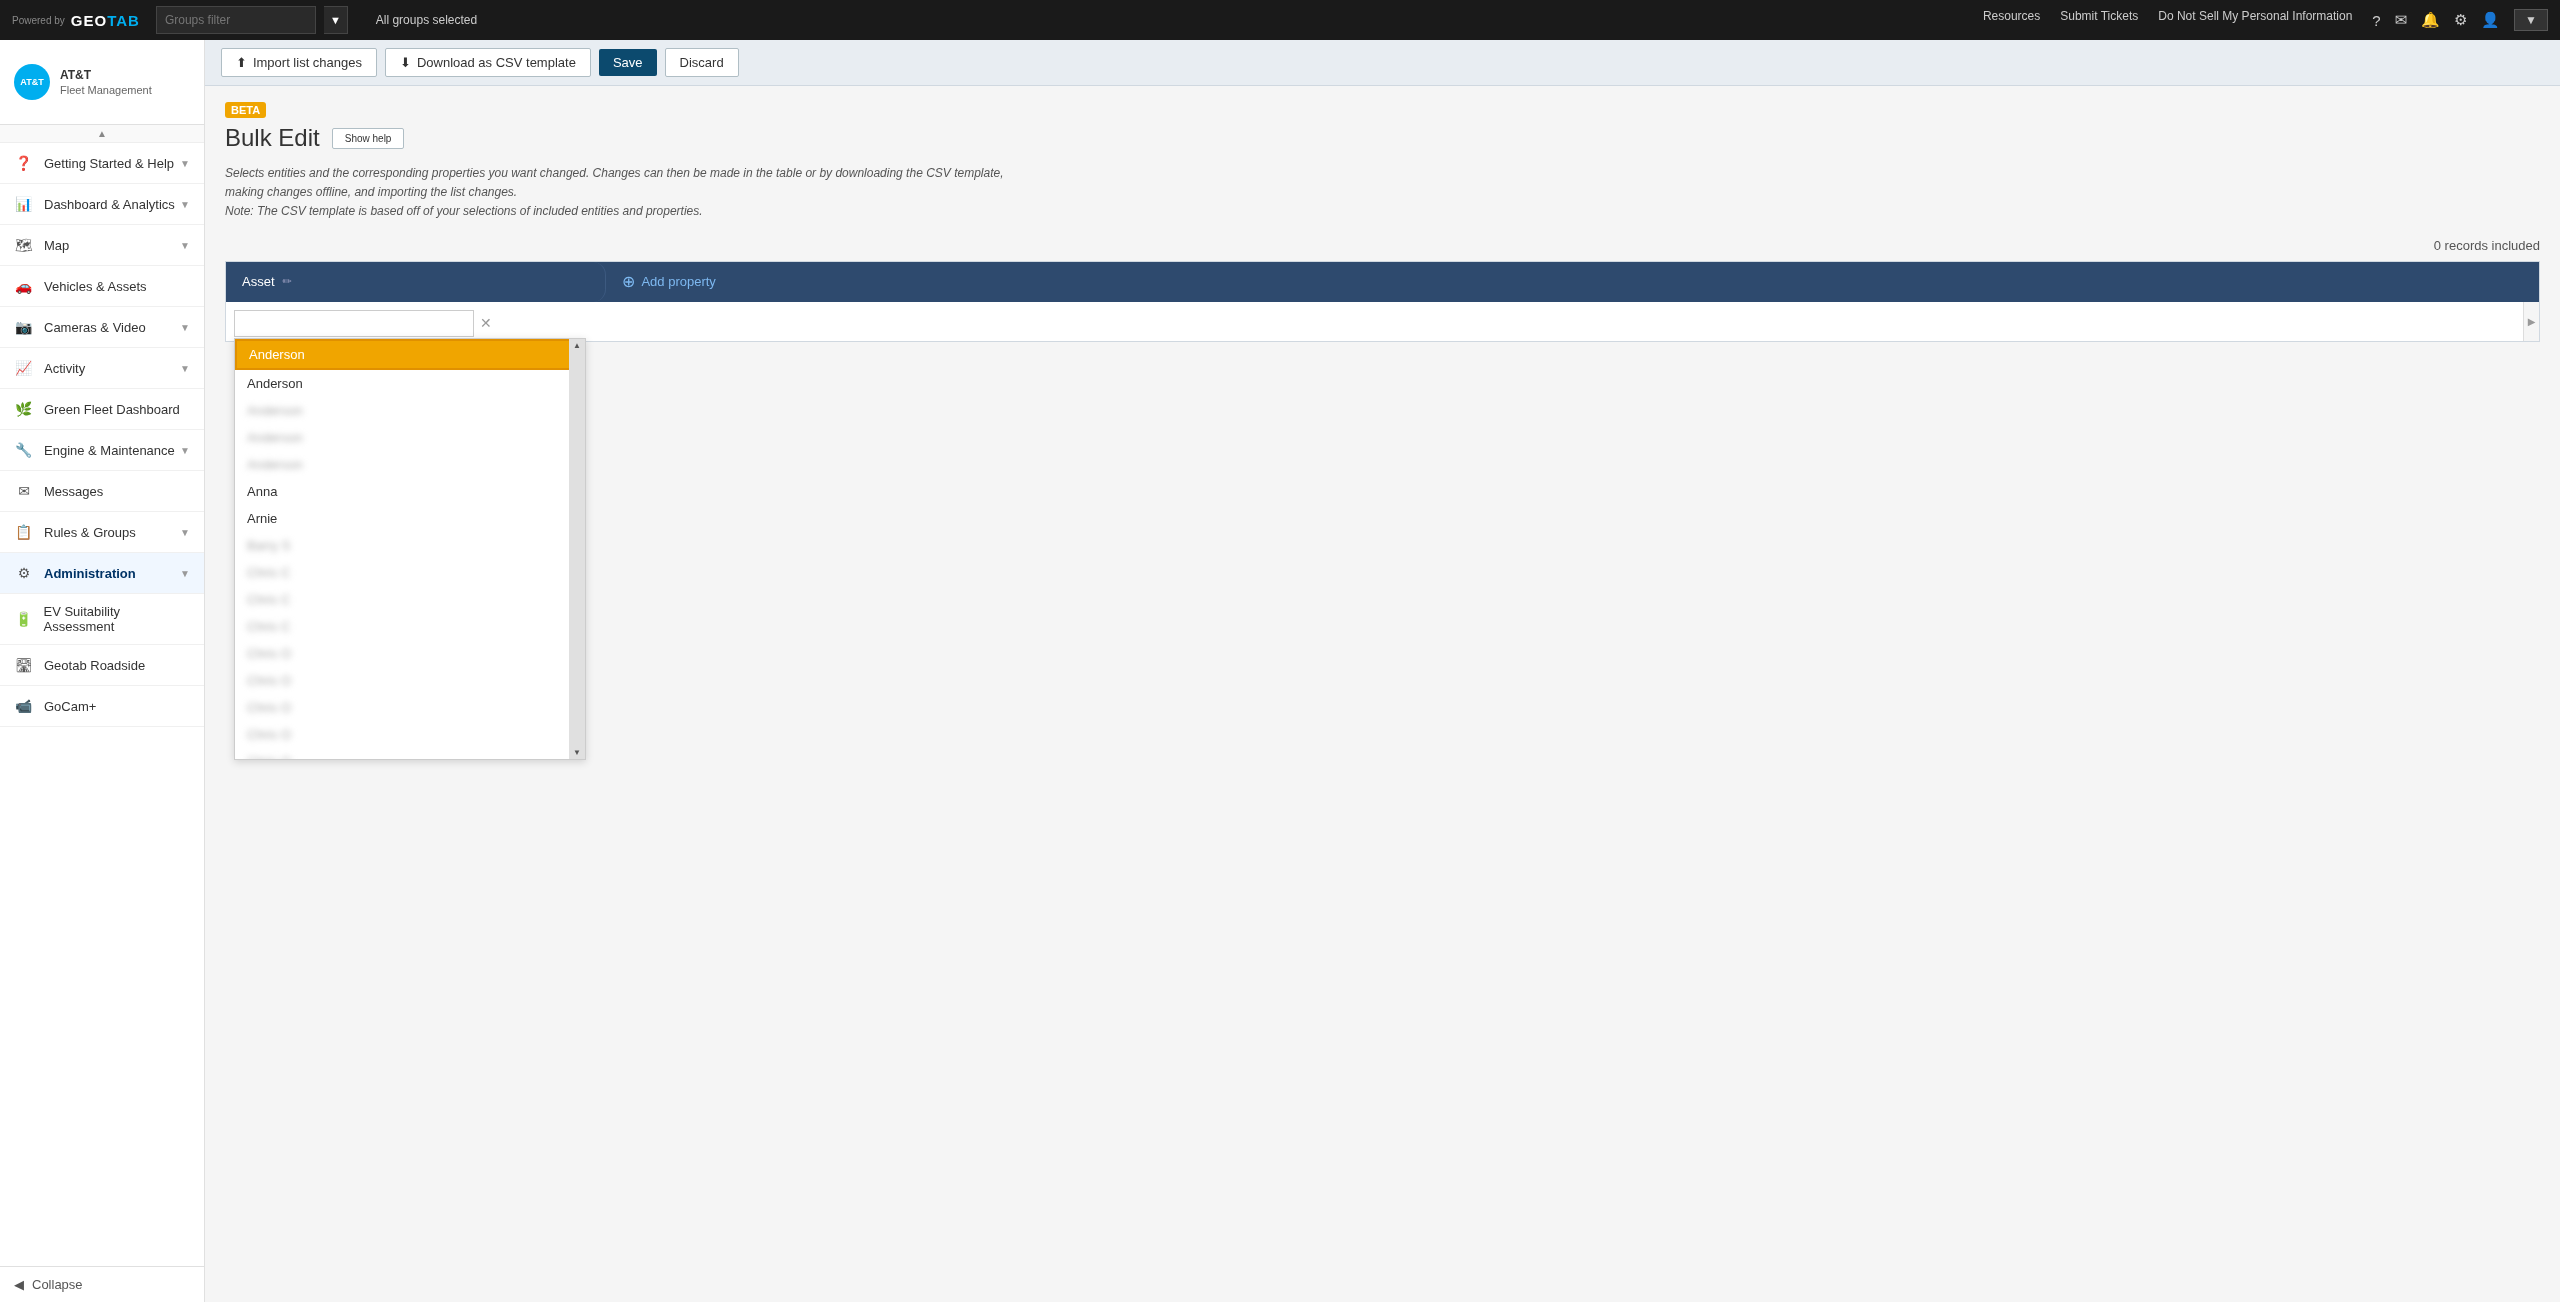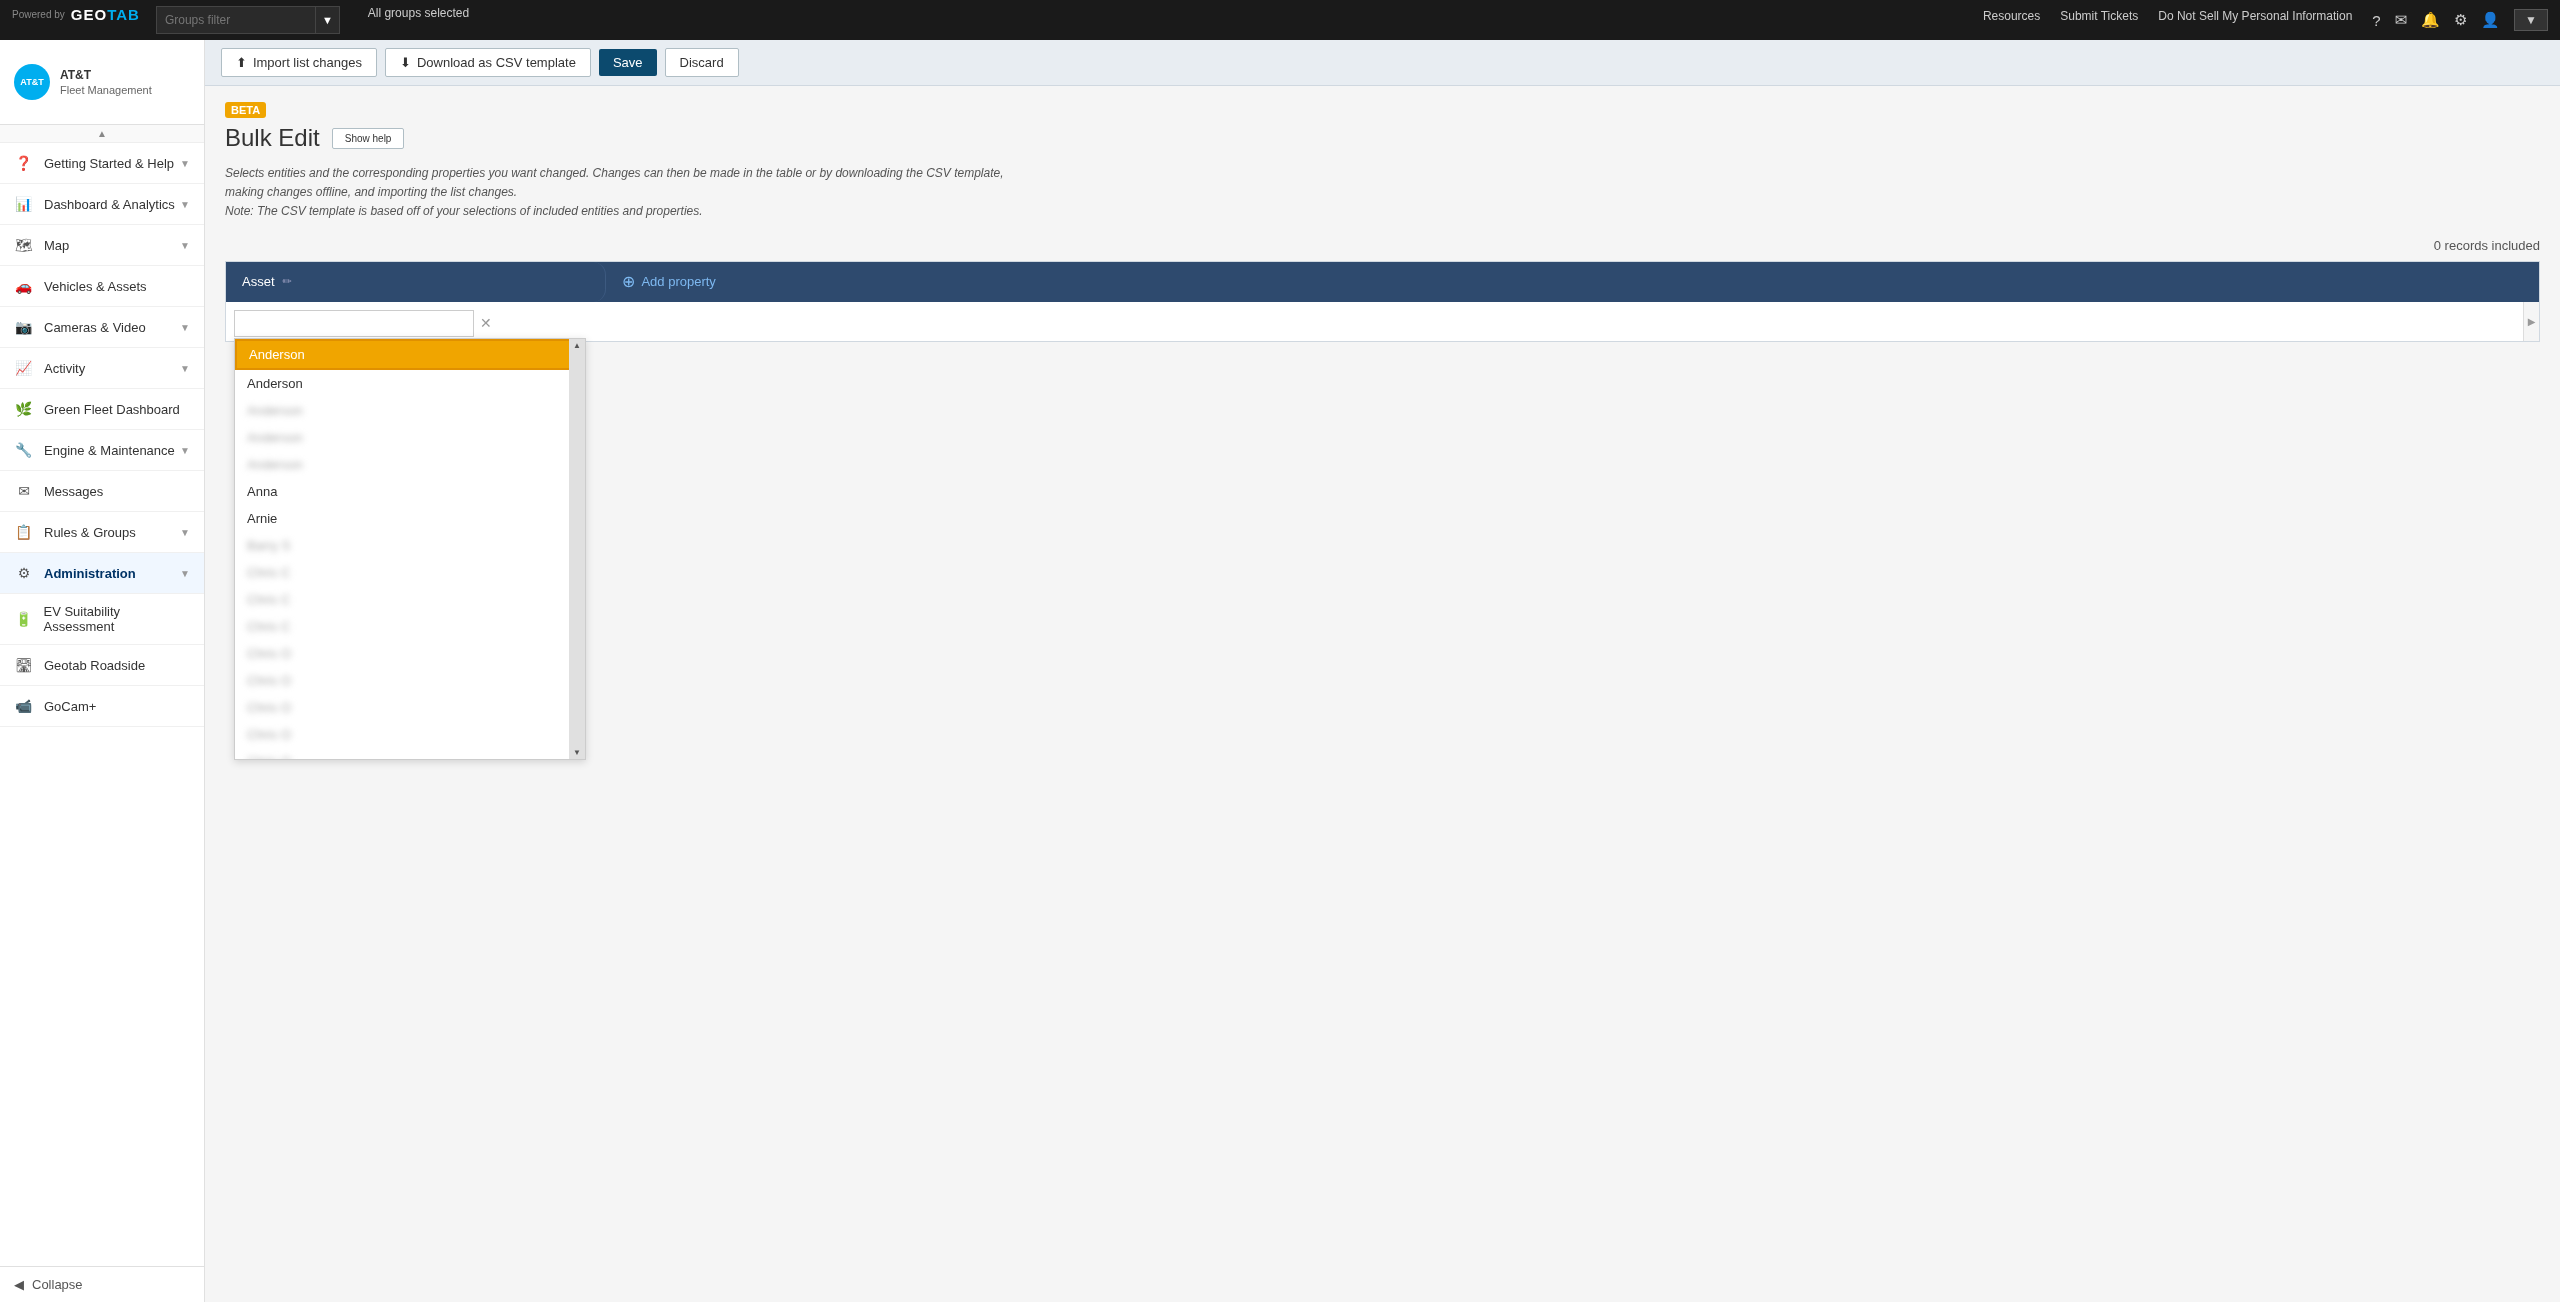--- a/index.html
+++ b/index.html
@@ -9,25 +9,25 @@
     .top-bar {
       background: #1a1a1a;
       color: #fff;
       height: 40px;
       display: flex;
       align-items: center;
       justify-content: space-between;
       padding: 0 12px;
       flex-shrink: 0;
     }
-    .top-bar-left { display: flex; align-items: flex-start; gap: 16px; }
+    .top-bar-left { display: flex; align-items: center; gap: 16px; }
     .logo-area { display: flex; align-items: center; gap: 6px; font-size: 11px; color: #aaa; }
     .logo-geotab { color: #fff; font-weight: bold; font-size: 15px; letter-spacing: 1px; }
     .logo-geotab span { color: #00aeef; }
-    .groups-filter-wrapper { display: flex; align-items: center; gap: 0; }
+    .groups-filter-wrapper { display: flex; align-items: center; gap: 8px; }
     .groups-filter-input {
       background: #2a2a2a;
       border: 1px solid #444;
       color: #fff;
       padding: 4px 8px;
       font-size: 12px;
       height: 28px;
       width: 160px;
       outline: none;
     }

